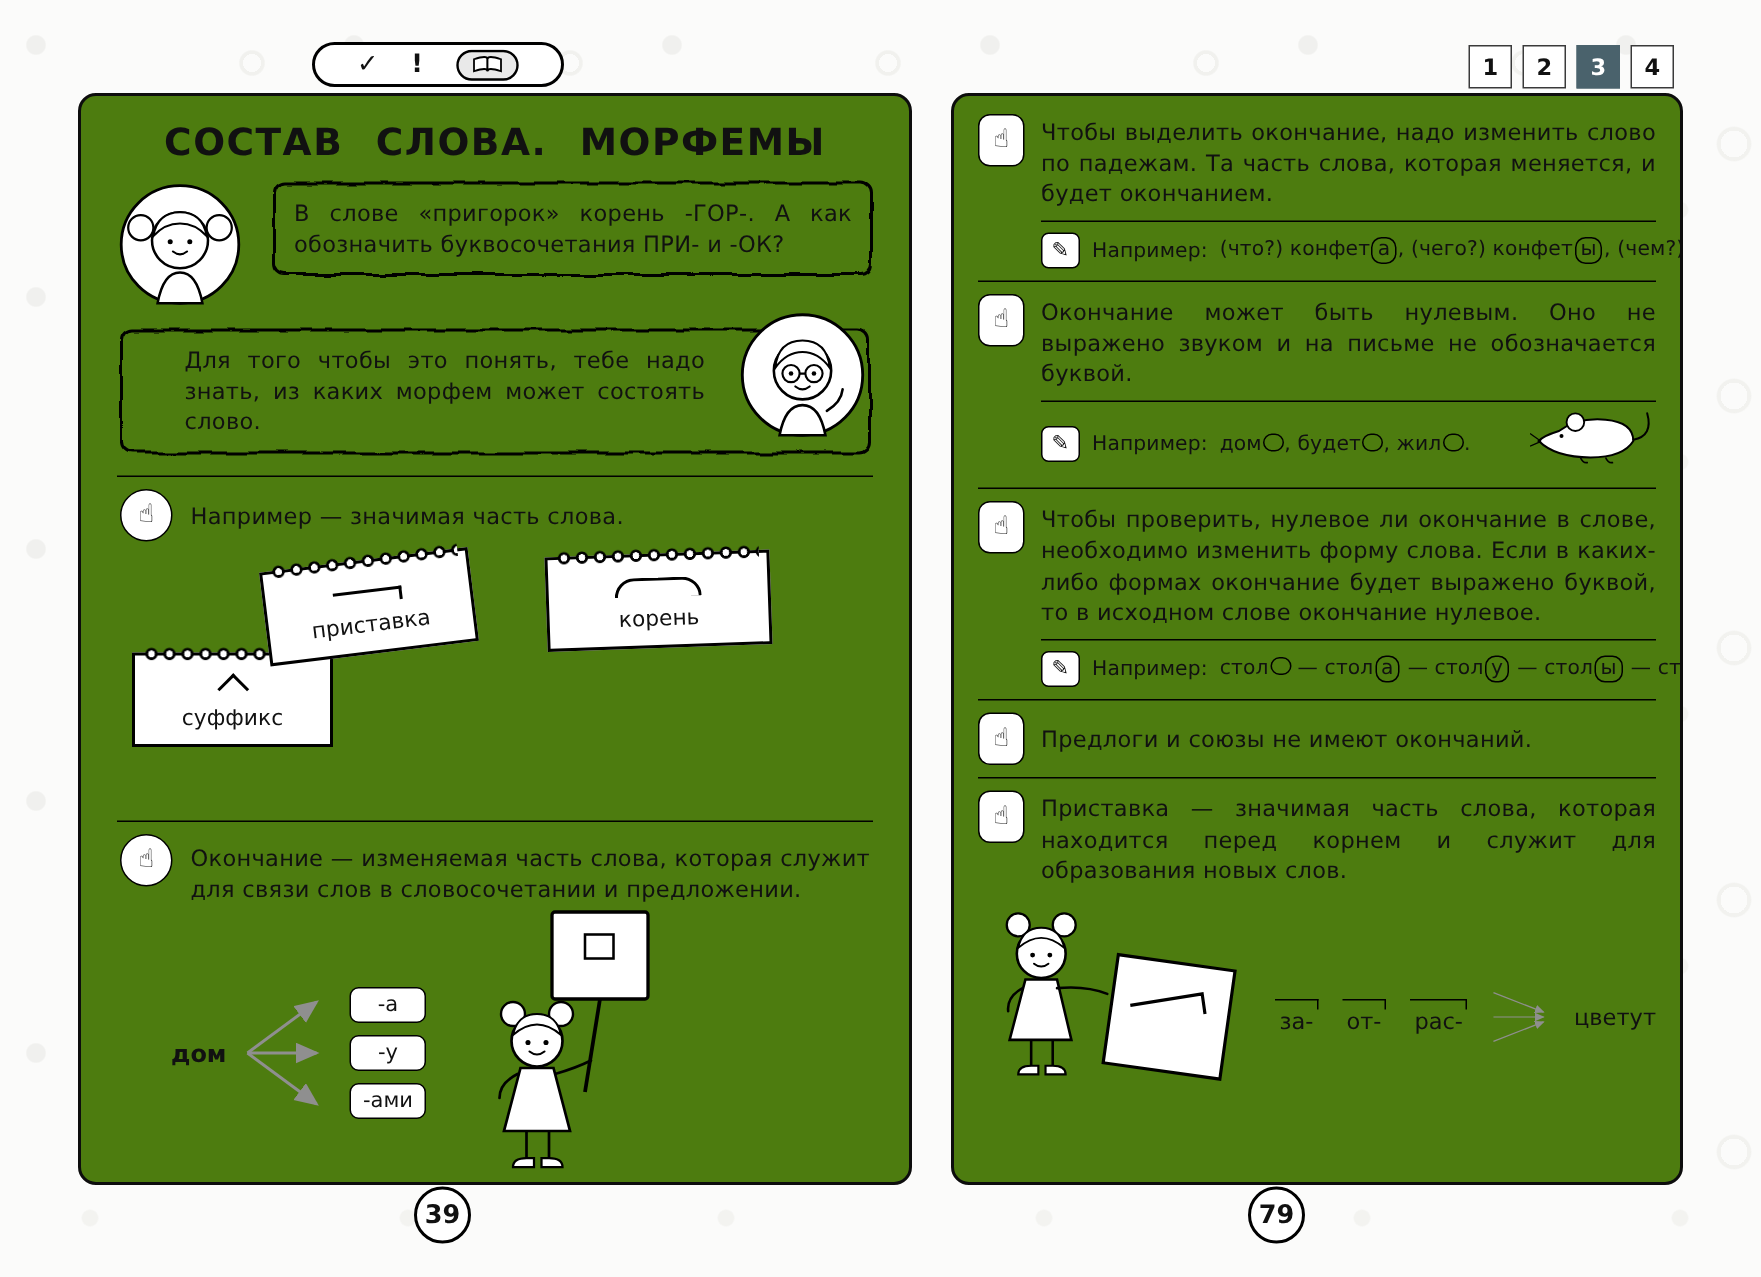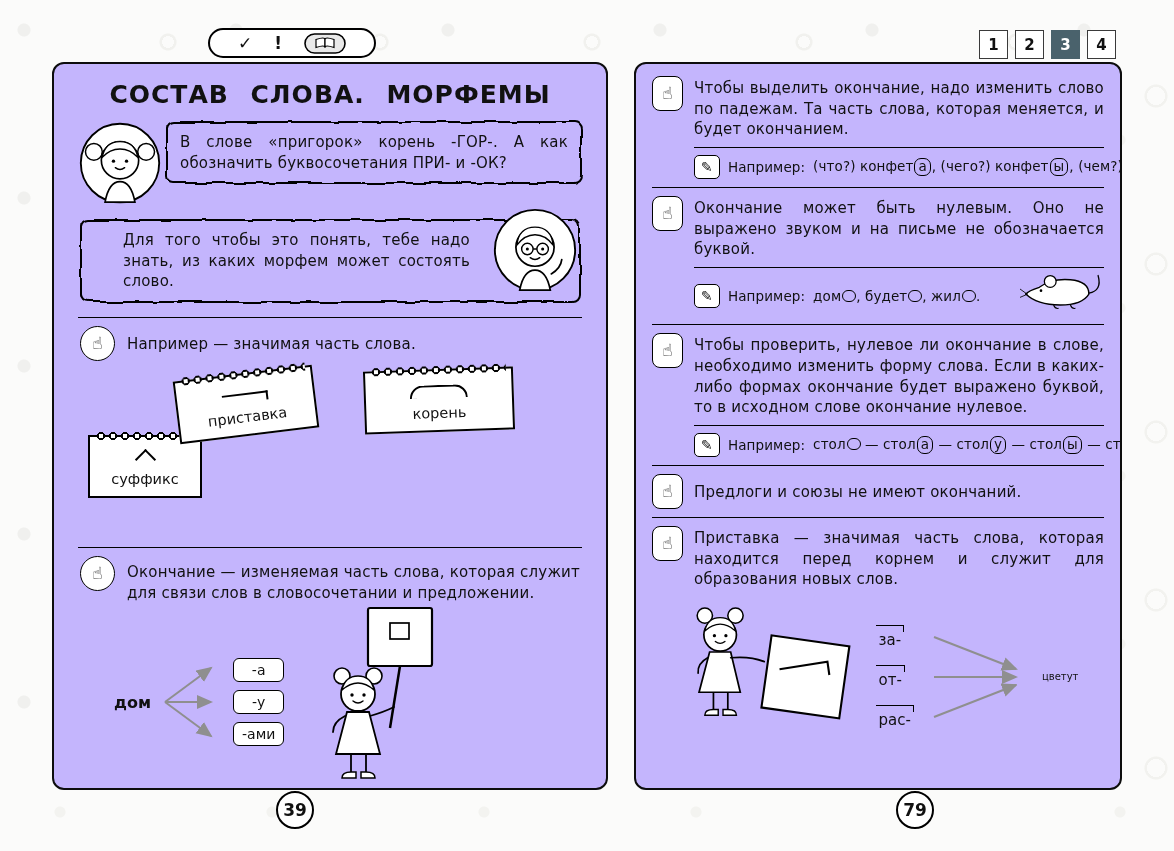--- a/index.html
+++ b/index.html
@@ -28,48 +28,48 @@
   .tabs{ position:absolute; right:58px; top:30px; display:flex; gap:7px; }
   .tab{
     width:29px; height:29px; border:1.6px solid #3a3a3a; background:#fff;
     display:flex; align-items:center; justify-content:center;
     font-size:15px; font-weight:bold;
   }
   .tab.active{ background:var(--color-accent,#4a626c); border-color:var(--color-accent,#4a626c); color:#fff; }
 
   
   .spread{ position:absolute; top:62px; left:52px; display:flex; gap:26px; }
-  .page{ background:#c4b5fd; border:2.2px solid #0d0d0d; border-radius:12px; height:728px; overflow:hidden; }
+  .page{ background:#4d7c0f; border:2.2px solid #0d0d0d; border-radius:12px; height:728px; overflow:hidden; }
   .left-page{ width:556px; padding:14px 24px 8px 24px; }
   .right-page{ width:488px; padding:12px 16px 8px 16px; }
 
   .pnum{
     position:absolute; bottom:22px; width:38px; height:38px; background:#fff;
     border:2px solid #000; border-radius:50%;
     display:flex; align-items:center; justify-content:center;
     font-size:17px; font-weight:bold;
   }
-  .pnum-left{ left:276px; } .pnum-right{ left:896px; }
+  .pnum-left{ left:276px; } .pnum-right{ left:832px; }
 
   
   p.body-text{ font-size:15px; line-height:1.38; text-align:justify; letter-spacing:.2px; }
   hr.sep{ border:none; border-top:1.6px solid #000; margin:8px 0; }
 
   .hand-icon{
     flex:none; display:flex; align-items:center; justify-content:center;
     border:1.7px solid #000; background:#fff;
   }
   .hand-icon.rnd{ width:35px; height:35px; border-radius:50%; }
   .hand-icon.sq{ width:31px; height:35px; border-radius:8px; }
   .hand-glyph{ font-size:17px; line-height:1; }
 
   
   .title{ font-size:25px; font-weight:bold; text-align:center; letter-spacing:1px; word-spacing:12px; margin:2px 0 12px 0; }
 
-  .speech-row{ display:flex; align-items:flex-start; gap:4px; margin-bottom:14px; }
+  .speech-row{ display:flex; align-items:flex-start; gap:20px; margin-bottom:14px; }
   .avatar svg{ display:block; }
   .wavy-box{ position:relative; padding:11px 14px; flex:1; }
   .wavy-border{ position:absolute; inset:0; border:2.2px solid #000; border-radius:8px; filter:url(#squiggle); }
   .wavy-box p{ position:relative; }
   .answer-box{ margin:0 2px 14px 2px; }
   .answer-box p{ padding-right:96px;margin-left:29px; }
   .avatar-right{ position:absolute; right:2px; top:-12px; }
 
   .rule-row{ display:flex; align-items:flex-start; gap:12px; margin:8px 2px; }
   .rule-row p{ padding-top:6px; }
@@ -86,21 +86,21 @@
     background-size:12px 15px; background-repeat:repeat-x;
   }
   .card-label{ display:block; font-size:14.5px; margin-top:3px; }
   .sym{ display:inline-block; }
   .sym-prefix{ width:46px; height:9px; border-top:2px solid #000; border-right:2px solid #000; }
   .sym-root{ width:58px; height:13px; border:2px solid #000; border-bottom:none; border-radius:29px 29px 0 0; }
   .sym-suffix{ width:15px; height:15px; border-top:2px solid #000; border-left:2px solid #000; transform:rotate(45deg); margin-bottom:-3px; }
   .sym-ending{ width:15px; height:13px; border:2px solid #000; }
   .card-prefix{ left:98px; top:4px; width:140px; transform:rotate(-7deg); z-index:3; }
   .card-root{ left:286px; top:0; width:150px; transform:rotate(-2deg); z-index:2; }
-  .card-suffix{ left:10px; top:66px; width:114px; z-index:2; }
+  .card-suffix{ left:10px; top:66px; width:134px; z-index:2; }
   .card-ending{ left:236px; top:70px; width:128px; z-index:4; }
 
   .ending-diagram{ display:flex; align-items:center; gap:10px; margin:2px 0 0 36px; height:182px; }
   .dia-word{ font-size:16px; font-weight:bold; }
   .endings-col{ display:flex; flex-direction:column; gap:8px; }
   .ending-box{
     border:1.6px solid #000; border-radius:6px; background:#fff;
     padding:3px 8px; font-size:14px; text-align:center; min-width:44px;
   }
   .girl-flag{ margin-left:10px; margin-top:-6px; }
@@ -124,24 +124,24 @@
     display:inline-block; border:1.4px solid #000; border-radius:7px;
     padding:0 3px; line-height:1.15; margin:0 1px;
   }
   .zero-box{
     display:inline-block; width:14px; height:12px; border:1.4px solid #000;
     border-radius:7px; vertical-align:-1px; margin-left:1px;
   }
   .mouse-illu{ margin-left:auto; margin-top:-10px; }
 
   .prefix-illustration{ display:flex; align-items:center; justify-content:center; gap:16px; margin-top:8px; height:158px; }
-  .prefix-col{ display:flex; flex-direction:column; gap:16px; align-items:flex-start; }
+  .prefix-col{ display:flex; flex-direction:row; gap:16px; align-items:flex-start; }
   .pmark{ position:relative; display:inline-block; padding:6px 3px 0 3px; font-size:15px; }
   .pmark::before{ content:""; position:absolute; top:0; left:0; right:0; height:6px; border-top:1.6px solid #000; border-right:1.6px solid #000; }
-  .target-word{ font-size:10px; }
+  .target-word{ font-size:15px; }
 </style>
 </head>
 <body>
 
 <div class="canvas">
 
   <svg width="0" height="0" style="position:absolute" aria-hidden="true">
     <defs>
       <filter id="squiggle">
         <feTurbulence type="fractalNoise" baseFrequency="0.045" numOctaves="2" seed="3" result="n"></feTurbulence>

